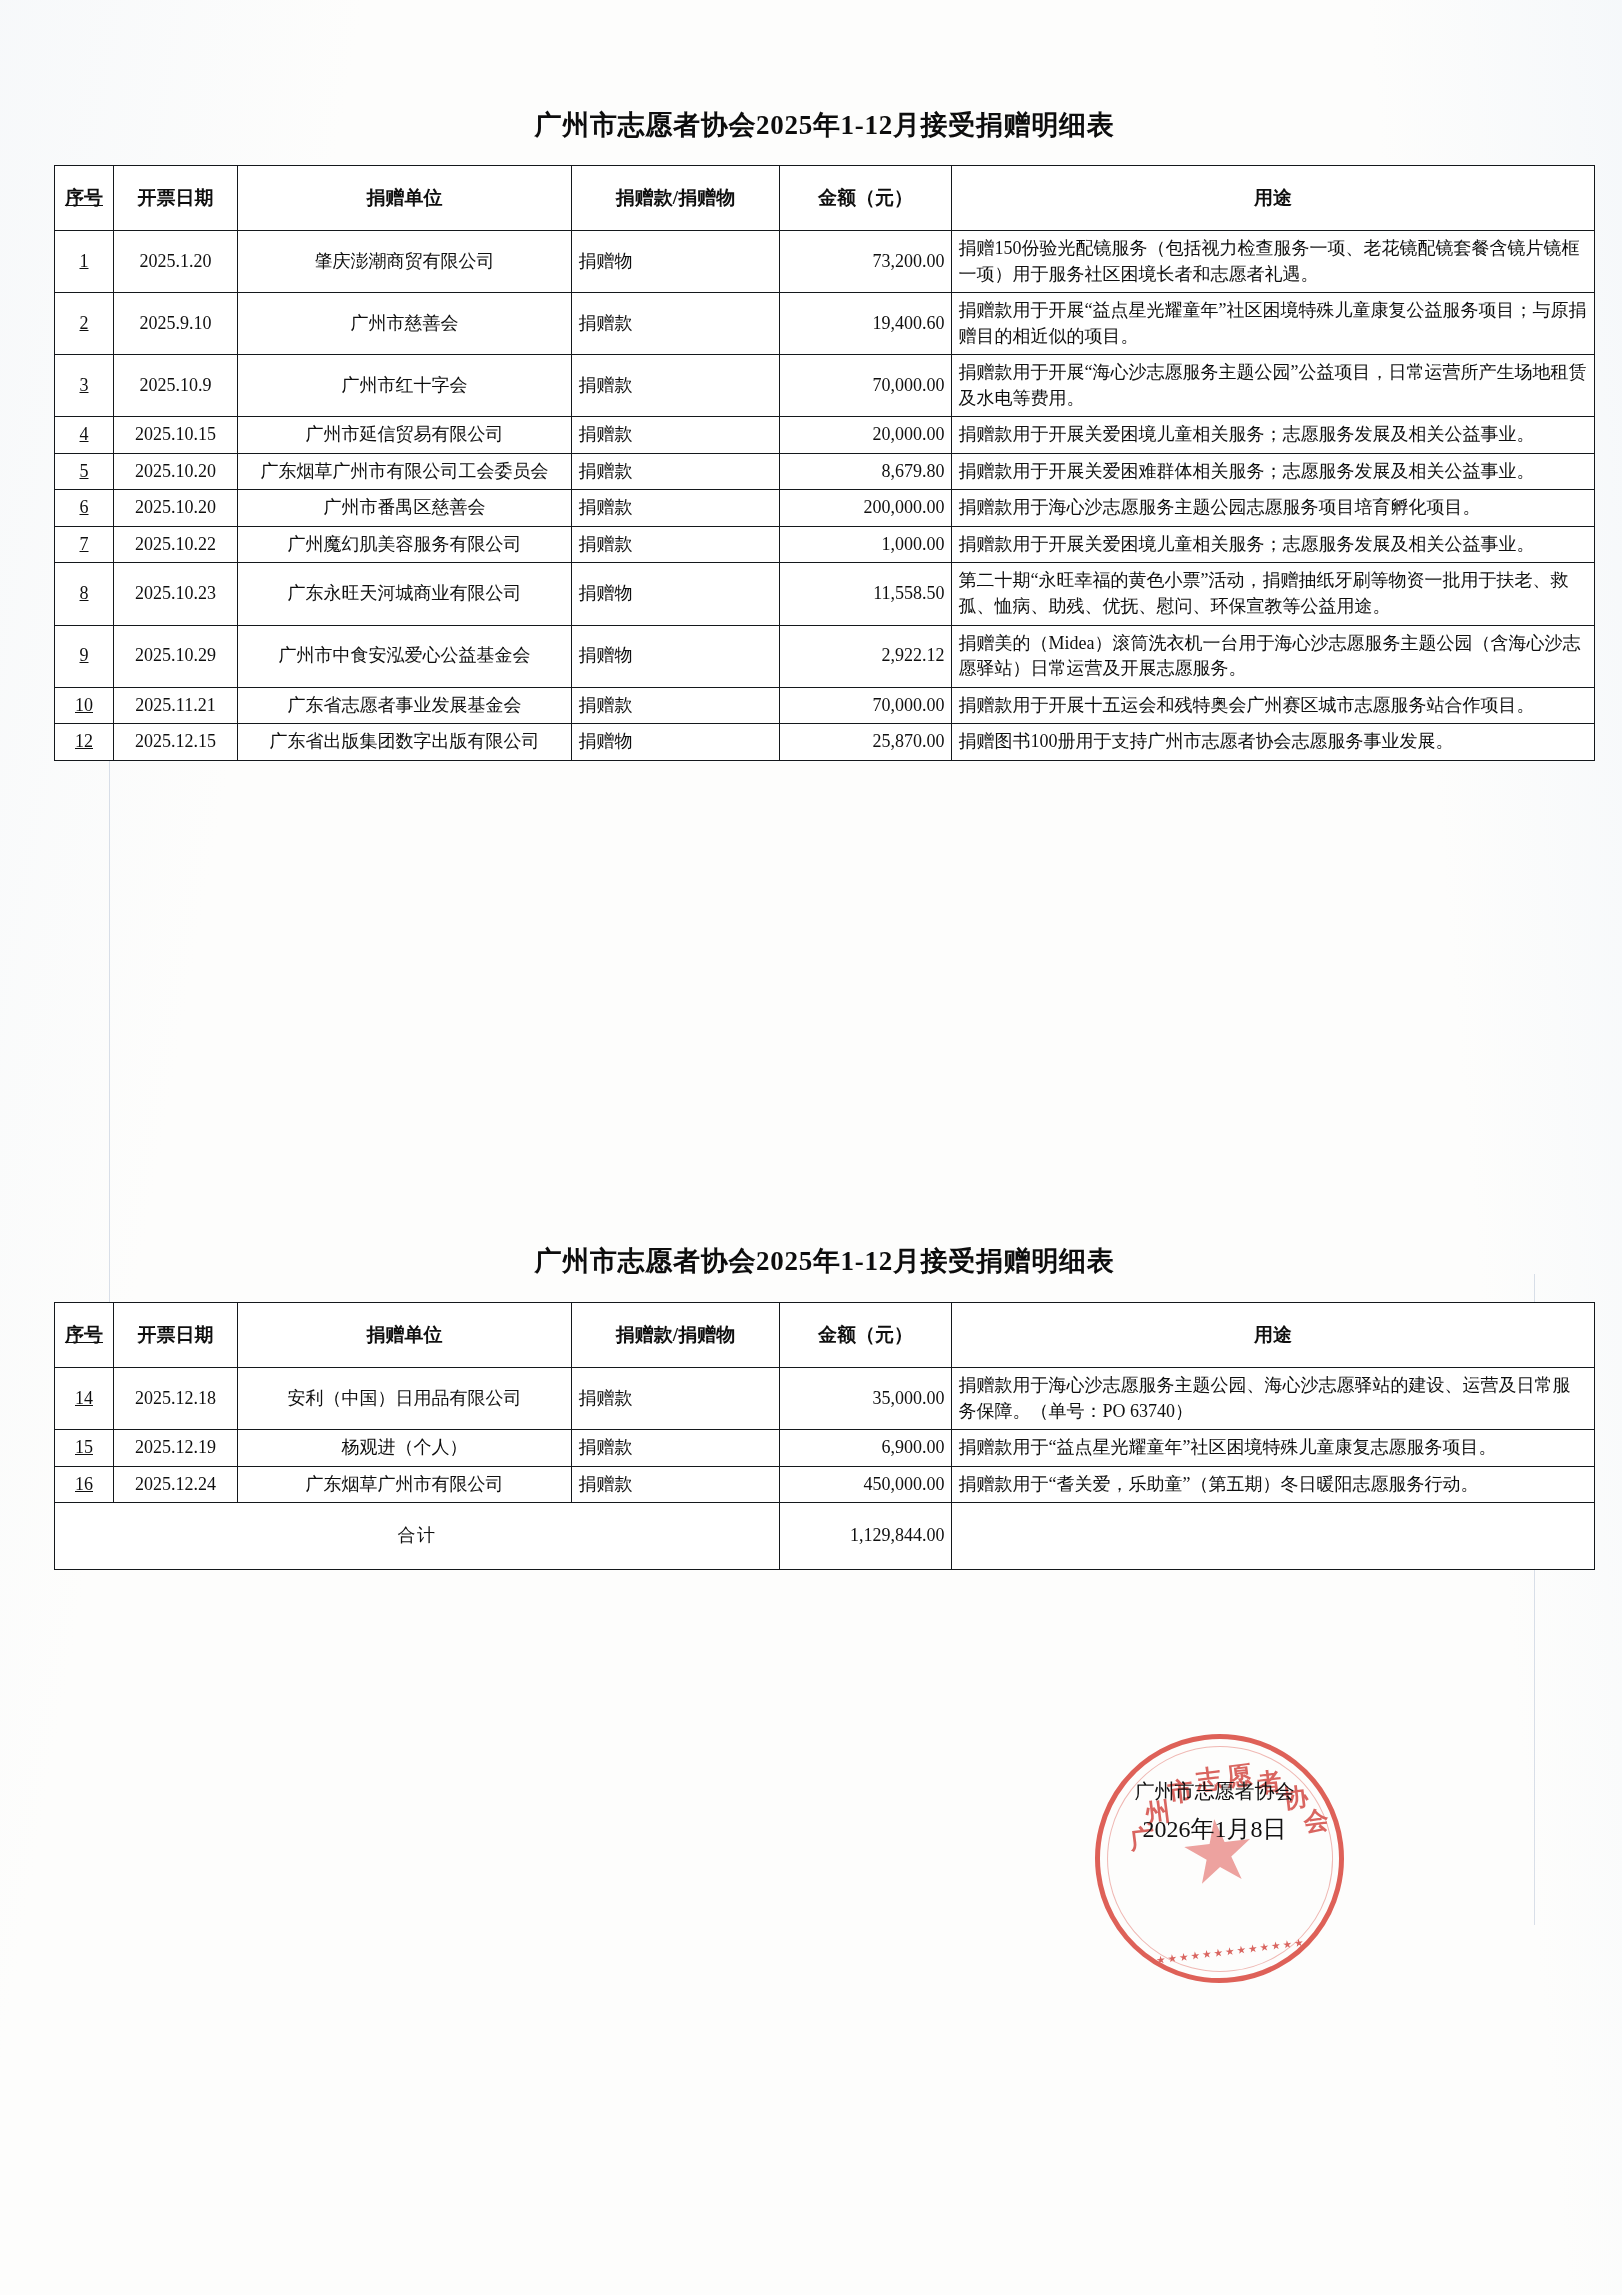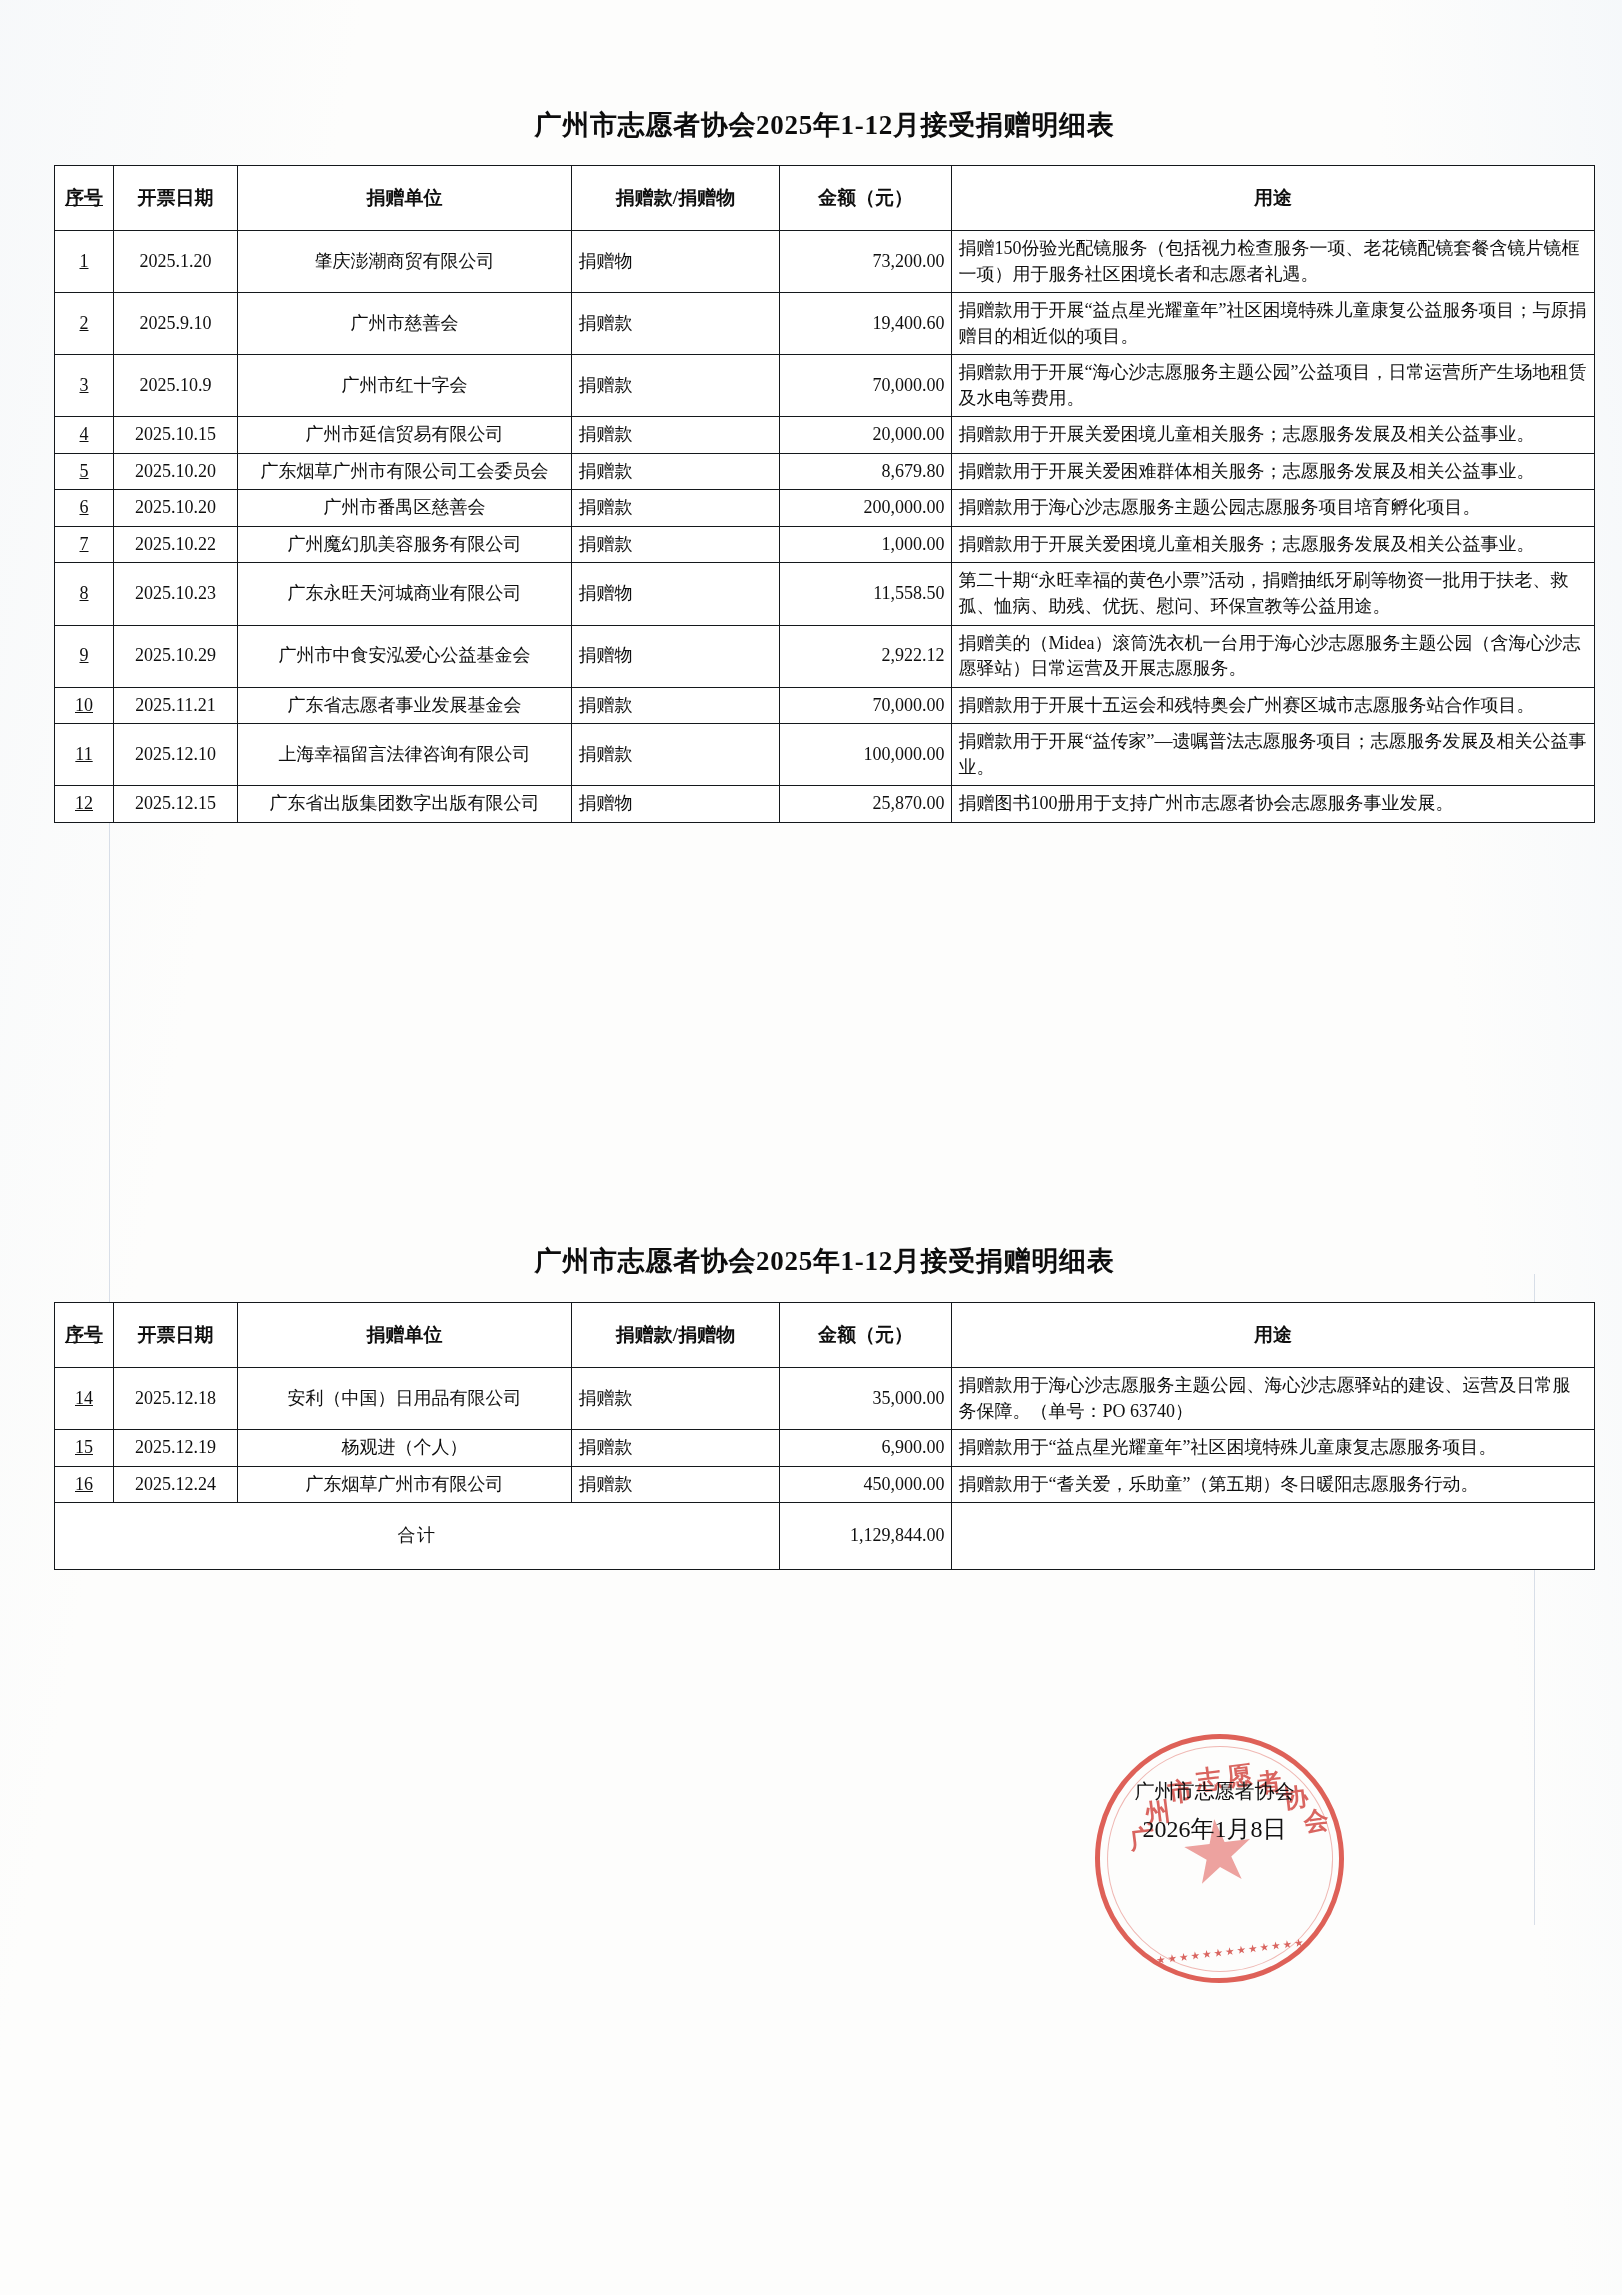--- a/index.html
+++ b/index.html
@@ -250,28 +250,20 @@
         <td class="c-amt">2,922.12</td>
         <td class="c-use">捐赠美的（Midea）滚筒洗衣机一台用于海心沙志愿服务主题公园（含海心沙志愿驿站）日常运营及开展志愿服务。</td>
       </tr>
       <tr>
         <td class="c-idx">10</td>
         <td class="c-date">2025.11.21</td>
         <td class="c-donor">广东省志愿者事业发展基金会</td>
         <td class="c-kind">捐赠款</td>
         <td class="c-amt">70,000.00</td>
         <td class="c-use">捐赠款用于开展十五运会和残特奥会广州赛区城市志愿服务站合作项目。</td>
-      </tr>
-      <tr>
-        <td class="c-idx">11</td>
-        <td class="c-date">2025.12.10</td>
-        <td class="c-donor">上海幸福留言法律咨询有限公司</td>
-        <td class="c-kind">捐赠款</td>
-        <td class="c-amt">100,000.00</td>
-        <td class="c-use">捐赠款用于开展“益传家”—遗嘱普法志愿服务项目；志愿服务发展及相关公益事业。</td>
       </tr>
       <tr>
         <td class="c-idx">12</td>
         <td class="c-date">2025.12.15</td>
         <td class="c-donor">广东省出版集团数字出版有限公司</td>
         <td class="c-kind">捐赠物</td>
         <td class="c-amt">25,870.00</td>
         <td class="c-use">捐赠图书100册用于支持广州市志愿者协会志愿服务事业发展。</td>
       </tr>
     </tbody>

